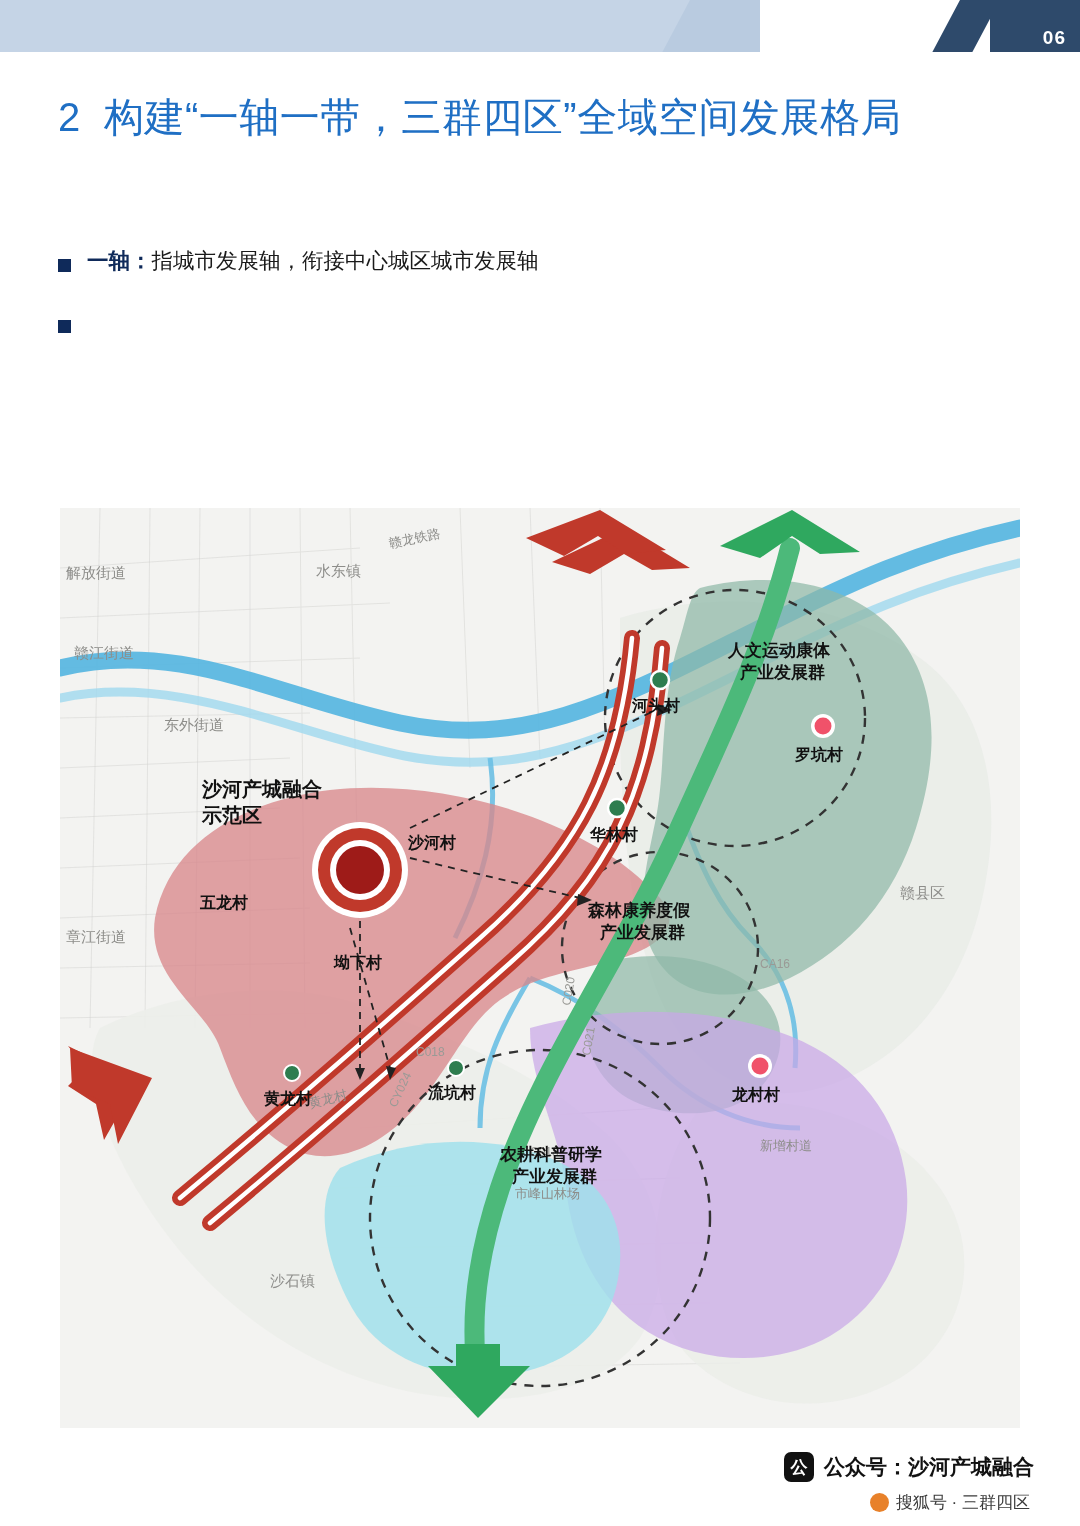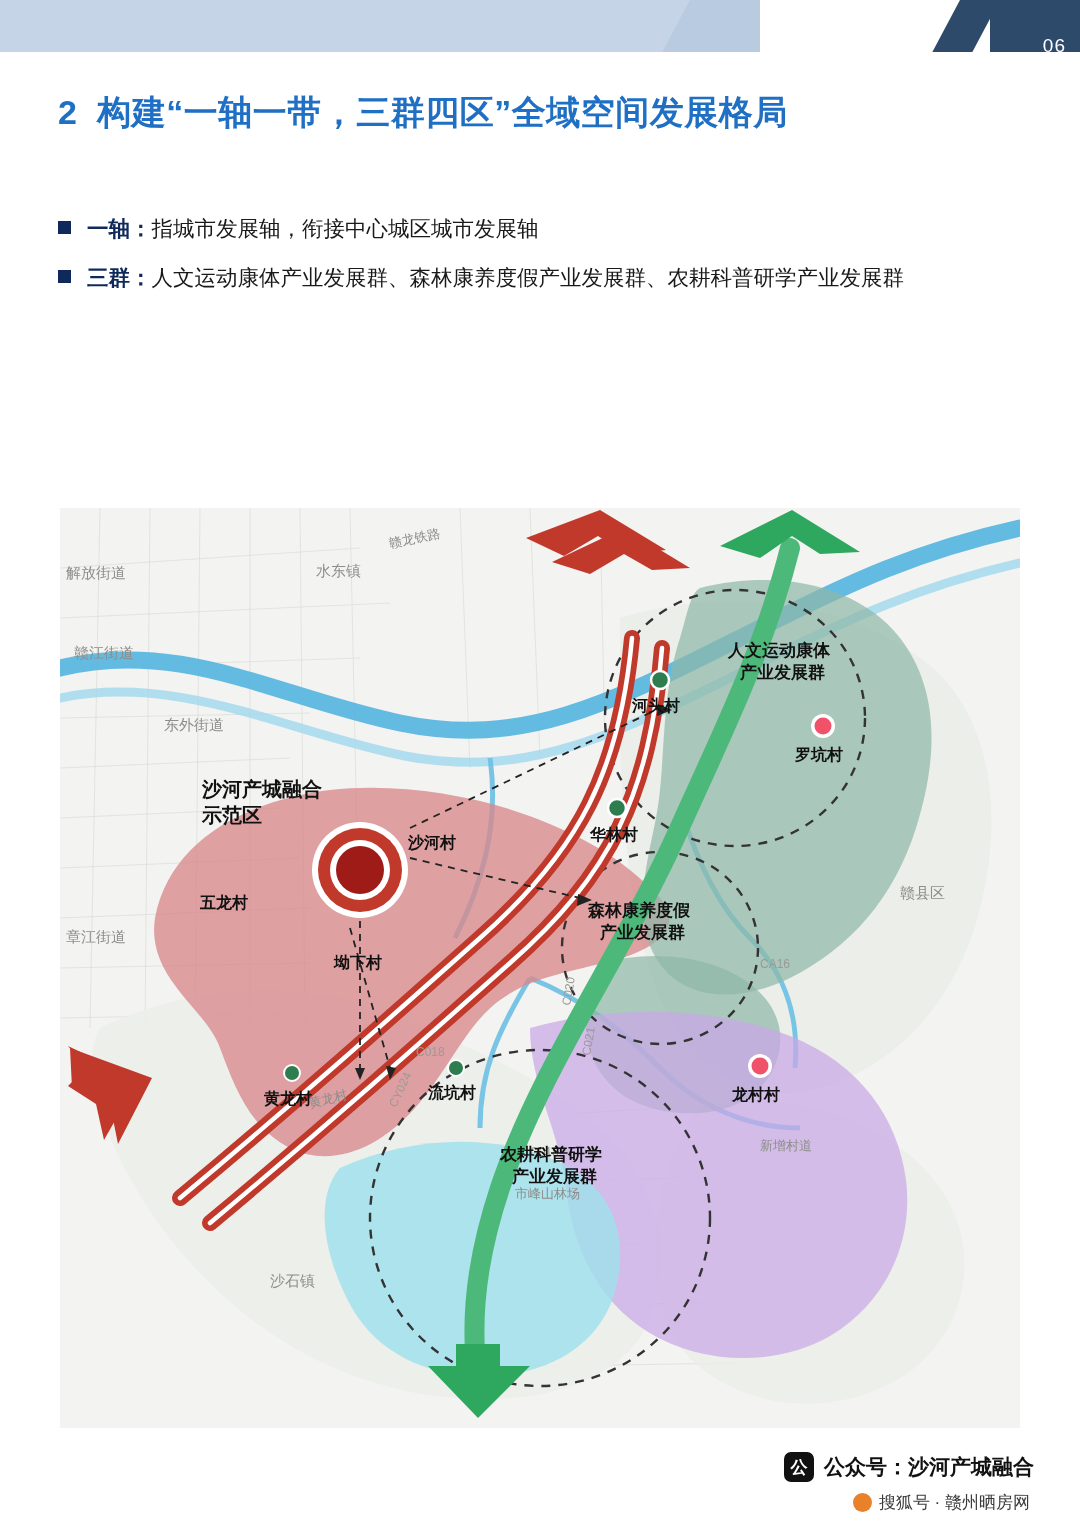--- a/index.html
+++ b/index.html
@@ -17,36 +17,37 @@
   .topbar .band { position:absolute; top:0; left:0; width:1080px; height:52px; background:#ffffff; }
   .topbar .blueL { position:absolute; top:0; left:0; width:720px; height:52px; background:#d9e3ee; }
   .topbar .blueL2 { position:absolute; top:0; left:0; width:700px; height:52px; background:#c5d4e6; }
   .topbar .slant { position:absolute; top:0; left:690px; width:120px; height:52px;
      background:#b9cbe0; transform:skewX(-28deg); transform-origin:top left; }
   .topbar .whitewedge { position:absolute; top:0; left:760px; width:260px; height:52px; background:#ffffff; }
   .topbar .navy { position:absolute; top:0; right:0; width:90px; height:52px; background:#2e4a6b; }
   .topbar .navy2 { position:absolute; top:0; right:80px; width:40px; height:52px;
      background:#2e4a6b; transform:skewX(-28deg); transform-origin:top right; }
   .topbar .pagenum {
-     position:absolute; top:12px; right:14px; width:60px; height:68px;
+     position:absolute; top:4px; right:14px; width:60px; height:68px;
      color:#ffffff; font-size:19px; display:flex; align-items:center; justify-content:flex-end;
      letter-spacing:1px;
+     font-weight:bold;
   }
   .frame { position:absolute; top:56px; left:18px; width:1044px; height:1430px; background:#ffffff; }
 
   
   .heading {
     position:absolute; left:58px; top:88px; width:975px;
-    color:#1f6fc4; font-size:34px; font-weight:bold; line-height:1.45;
+    color:#1f6fc4; font-size:40px; font-weight:normal; line-height:1.45;
     letter-spacing:0.5px;
   }
 
   
   .bullets { position:absolute; left:58px; top:212px; width:990px; }
-  .bullet { display:flex; align-items:flex-start; margin-bottom:14px; }
+  .bullet { display:flex; align-items:center; margin-bottom:14px;margin-top:32px; }
   .bullet .sq {
     width:13px; height:13px; background:#0f2a5a; margin-top:9px; margin-right:16px; flex:0 0 auto;
   }
   .bullet .txt { font-size:21.5px; color:#1a1a1a; line-height:1.62; }
   .bullet .lead { color:#0f2a5a; font-weight:bold; }
 
   
   .mapwrap {
     position:absolute; left:60px; top:508px; width:960px; height:920px;
     background:#f4f4f2; overflow:hidden;
@@ -102,23 +103,20 @@
   <div class="bullet">
     <span class="sq"></span>
     <div class="txt">
       <span class="lead">一轴：</span><span>指城市发展轴，衔接中心城区城市发展轴</span>
     </div>
   </div>
 
 
   <div class="bullet">
     <span class="sq"></span>
-    <div class="txt">
-      <span class="lead">三群：</span><span>人文运动康体产业发展群、森林康养度假产业发展群、农耕科普研学产业发展群</span>
-    </div>
   </div>
 
 
 </div>
 
 <div class="mapwrap">
 <svg width="960" height="920" viewBox="0 0 960 920" xmlns="http://www.w3.org/2000/svg">
 
   <rect x="0" y="0" width="960" height="920" fill="#f3f3f1"></rect>
 
@@ -285,15 +283,15 @@
 </svg>
 </div>
 
 <div class="footer">
   <div class="wechat">
     <span class="wbadge">公</span>
     <span>公众号：沙河产城融合</span>
   </div>
   <div class="sohu">
     <span class="logo"></span>
-    <span>搜狐号 · 赣州晒房网</span>
+    <span>搜狐号 · 三群四区</span>
   </div>
 </div>
 
 </body></html>

